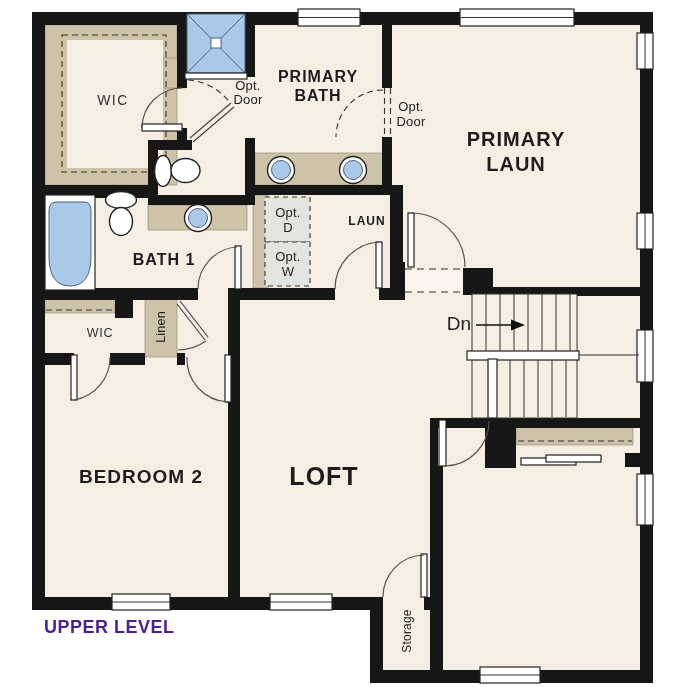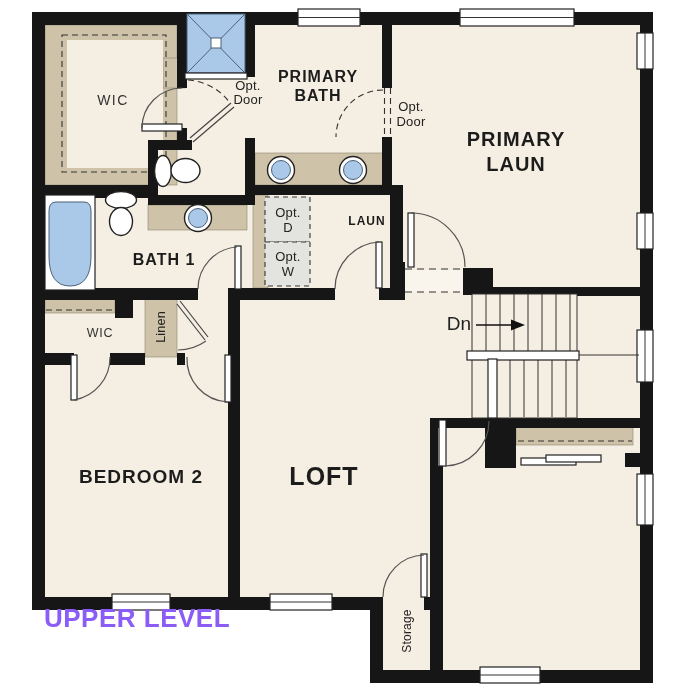--- a/index.html
+++ b/index.html
@@ -29,22 +29,22 @@
   .fix{fill:#ffffff;stroke:#222;stroke-width:1.4;}
   .lbl{
     position:absolute;transform:translate(-50%,-50%);
     color:var(--ink);white-space:nowrap;text-align:center;
   }
   .rot{transform:translate(-50%,-50%) rotate(-90deg);}
   .room{font-weight:bold;letter-spacing:1px;}
   .small{font-size:13px;color:#222;letter-spacing:.2px;}
   .two span{display:block;}
   #title{
-    position:absolute;left:44px;top:603px;transform:none;
-    font-size:26px;font-weight:bold;letter-spacing:.5px;color:#8b5cf6;
+    position:absolute;left:44px;top:617px;transform:none;
+    font-size:18px;font-weight:bold;letter-spacing:.5px;color:#4c1d95;
     font-family:"Liberation Sans",sans-serif;white-space:nowrap;
   }
 </style>
 </head>
 <body>
 
 <div id="canvas">
 
 <svg id="plan-svg" width="687" height="687" viewBox="0 0 687 687">
 

